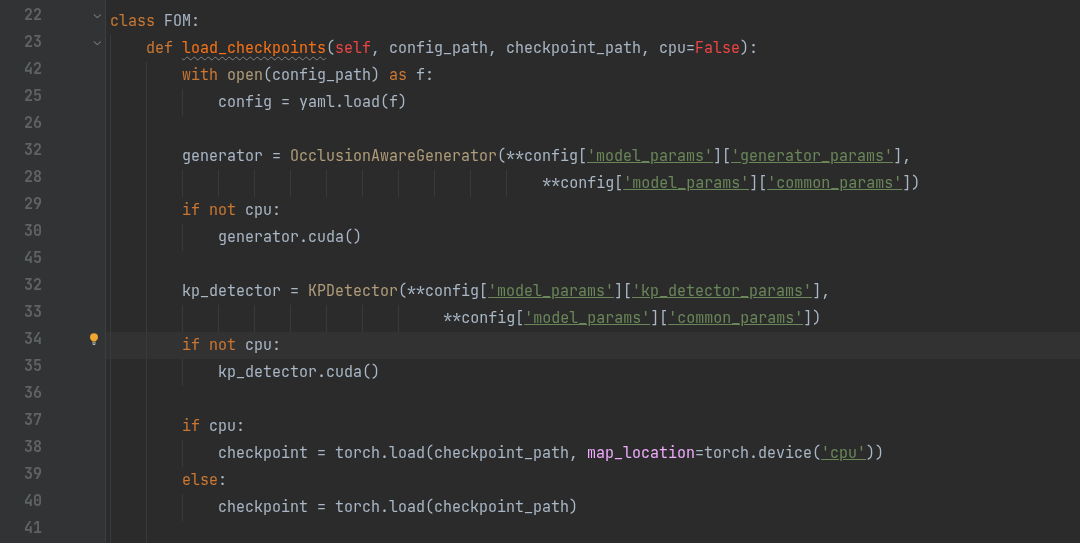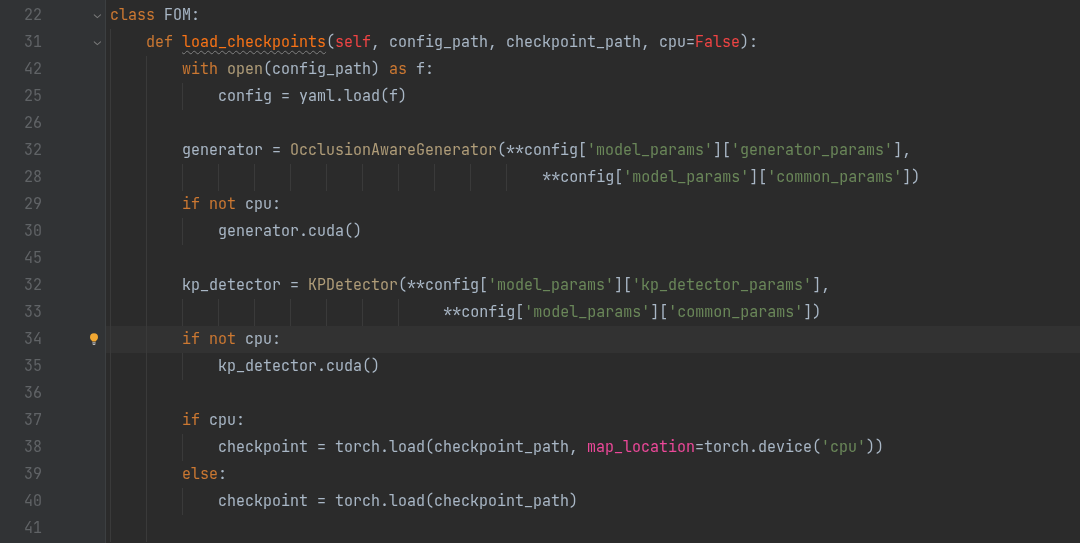--- a/index.html
+++ b/index.html
@@ -19,20 +19,21 @@
   
   .gutter {
     width: 58px;
     background: #313335;
     color: #606366;
     text-align: right;
     padding-right: 16px;
     padding-top: 2px;
     user-select: none;
     font-variant-numeric: tabular-nums;
+    font-weight: bold;
   }
   .gutter .ln { height: 27px; }
   
   .icon-gutter {
     width: 48px;
     background: #313335;
     padding-top: 2px;
     border-right: 1px solid #3c3f41;
   }
   .icon-gutter .slot {
@@ -42,21 +43,21 @@
     justify-content: flex-end;
     padding-right: 4px;
   }
   .fold-mark { color:#7a7a7a; font-size:12px; display:inline-block; transform:translateY(-1px); }
   .bulb { display:inline-block; transform:translateY(-1px); }
   .bulb svg { display:block; }
   
   .code {
     flex: 1;
     background: #2b2b2b;
-    padding-top: 2px;
+    padding-top: 8px;
     white-space: pre;
   }
   .line {
     height: 27px;
     padding-left: 4px;
   }
   .line.cur {
     background: #323232;
   }
   
@@ -66,36 +67,36 @@
     border-left: 1px solid #3a3a3a;
     height: 27px;
     vertical-align: top;
     margin-right: -1px;
   }
   
   .kw   { color:#cc7832; }       
   .def  { color:#f97316;}        
   .self { color:#ef4444; }       
   .fn   { color:#b09d79; }       
-  .str  { color:#6a8759; }       
-  .named{ color:#ec4899; }       
+  .str  { color:#6a8759;text-decoration:underline; }       
+  .named{ color:#f0abfc; }       
   .txt  { color:#a9b7c6; }       
   .waved{
     text-decoration: underline wavy #808080;
     text-decoration-thickness: 1px;
     text-underline-offset: 3px;
   }
 </style>
 </head>
 <body>
 
 <div class="editor">
   <div class="gutter" id="gutter">
       <div class="ln">22</div>
-      <div class="ln">31</div>
+      <div class="ln">23</div>
       <div class="ln">42</div>
       <div class="ln">25</div>
       <div class="ln">26</div>
       <div class="ln">32</div>
       <div class="ln">28</div>
       <div class="ln">29</div>
       <div class="ln">30</div>
       <div class="ln">45</div>
       <div class="ln">32</div>
       <div class="ln">33</div>

